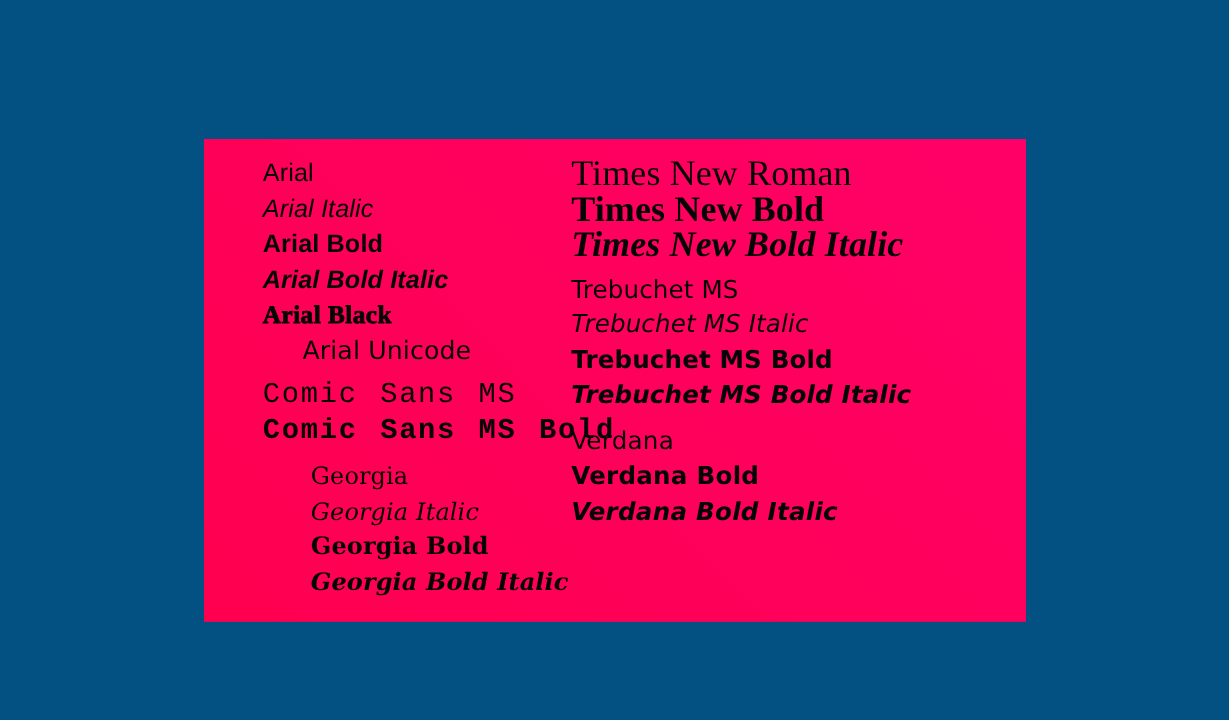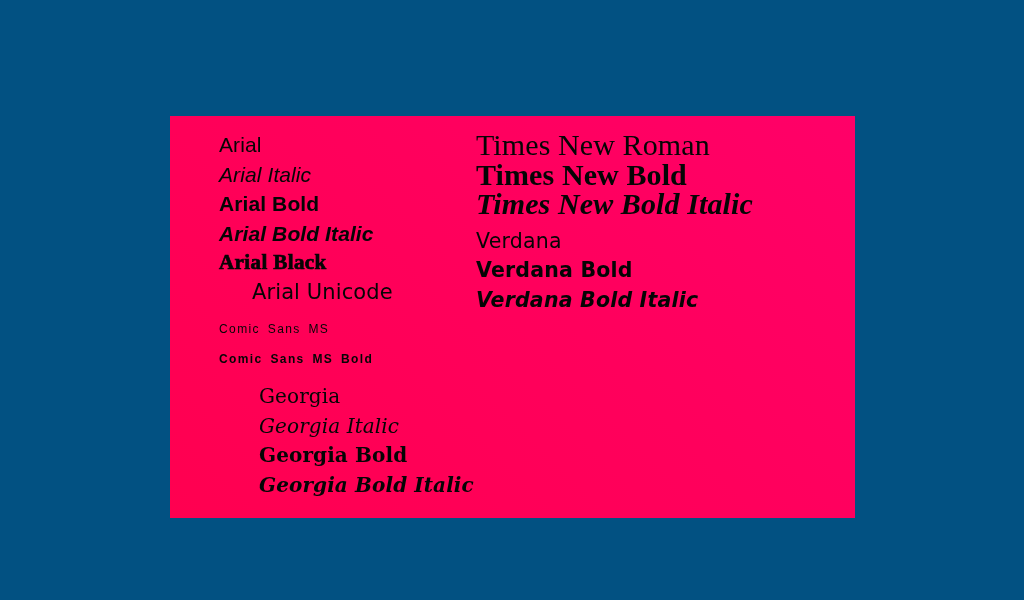--- a/index.html
+++ b/index.html
@@ -60,24 +60,24 @@
 
   
   
   .ff-arial        { font-family: "Liberation Sans", sans-serif; }
   .ff-arial-black  { font-family: Liberation Serif, serif; font-weight: 700;
                      -webkit-text-stroke: 0.7px #050505; letter-spacing: 0.4px; }
   .ff-arial-uni    { font-family: "DejaVu Sans", sans-serif; margin-left: 33px; }
 
   
   .ff-comic {
-    font-family: Liberation Sans, sans-serif;
+    font-family: Liberation Mono, monospace;
     letter-spacing: 1.4px;
     word-spacing: 3px;
-    font-size: 12px;
+    font-size: 24px;
   }
 
   
   .ff-georgia { font-family: "DejaVu Serif", serif; font-size: 20px; margin-left: 40px; }
   .ff-times   { font-family: "Liberation Serif", serif; font-size: 30px; }
 
   
   .ff-trebuchet { font-family: "DejaVu Sans", sans-serif; font-size: 20.5px; }
   .ff-verdana   { font-family: "DejaVu Sans", sans-serif; font-size: 20.5px; letter-spacing: 0.2px; }
 
@@ -111,20 +111,26 @@
         </div>
       </div>
 
     <div class="font-column" id="column-right">
         <div class="font-group">
           <span class="font-line ff-times">Times New Roman</span>
           <span class="font-line ff-times fw-bold">Times New Bold</span>
           <span class="font-line ff-times fw-bold fs-italic">Times New Bold Italic</span>
         </div>
         <div class="font-group">
+          <span class="font-line ff-trebuchet">Trebuchet MS</span>
+          <span class="font-line ff-trebuchet fs-italic">Trebuchet MS Italic</span>
+          <span class="font-line ff-trebuchet fw-bold">Trebuchet MS Bold</span>
+          <span class="font-line ff-trebuchet fw-bold fs-italic">Trebuchet MS Bold Italic</span>
+        </div>
+        <div class="font-group">
           <span class="font-line ff-verdana">Verdana</span>
           <span class="font-line ff-verdana fw-bold">Verdana Bold</span>
           <span class="font-line ff-verdana fw-bold fs-italic">Verdana Bold Italic</span>
         </div>
       </div>
 
   </div>
 </div>
 
 </body></html>

